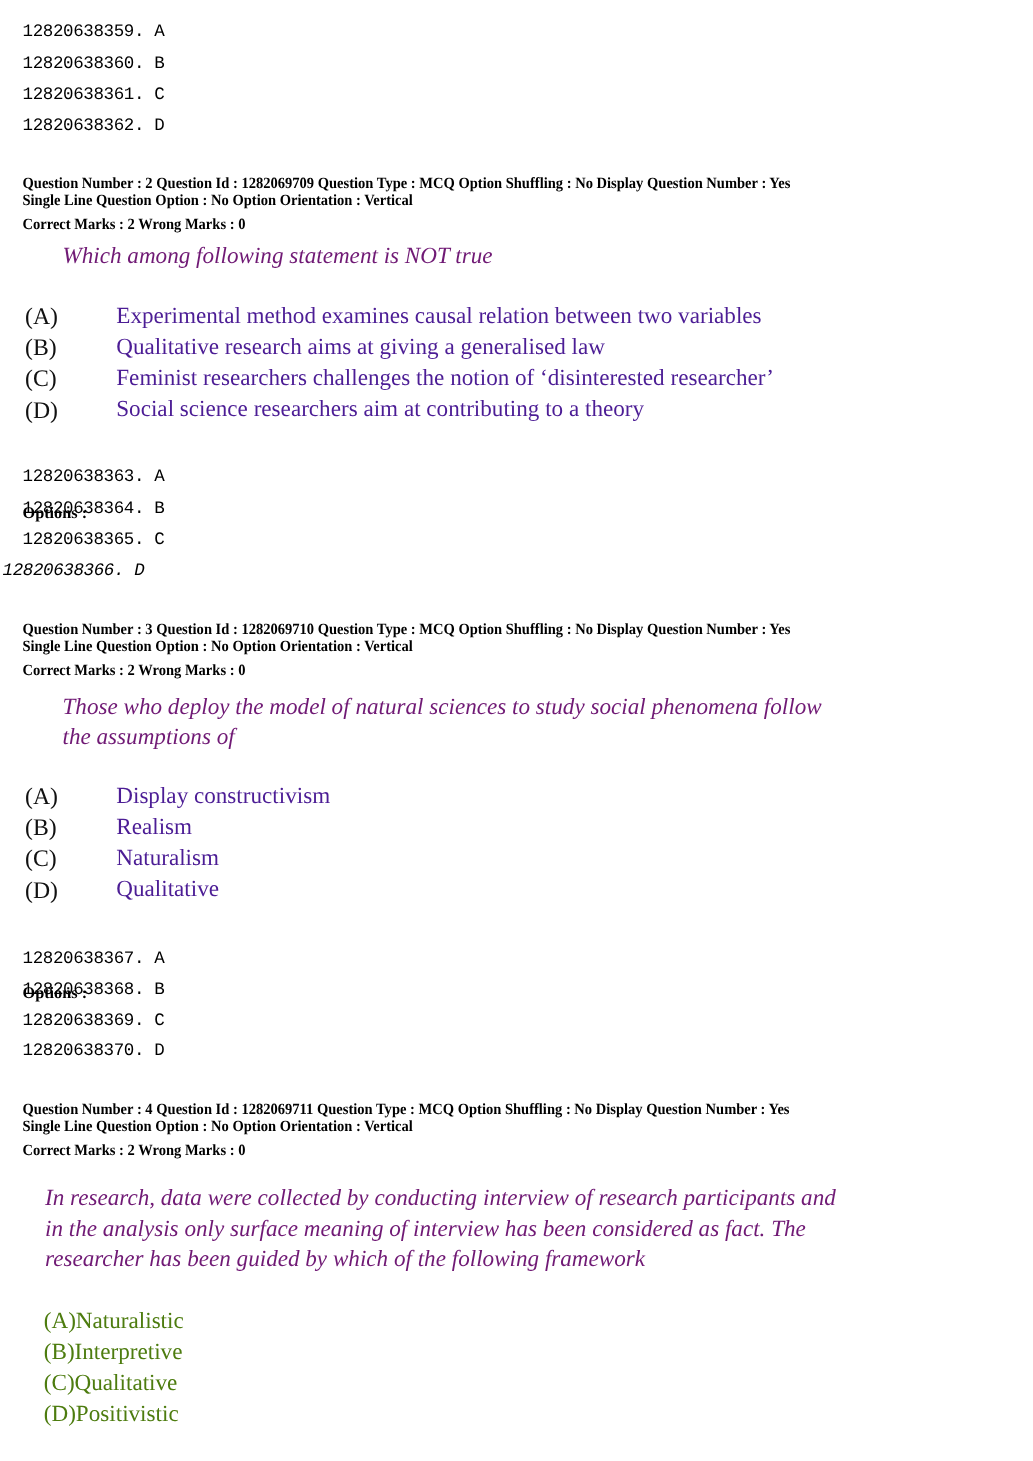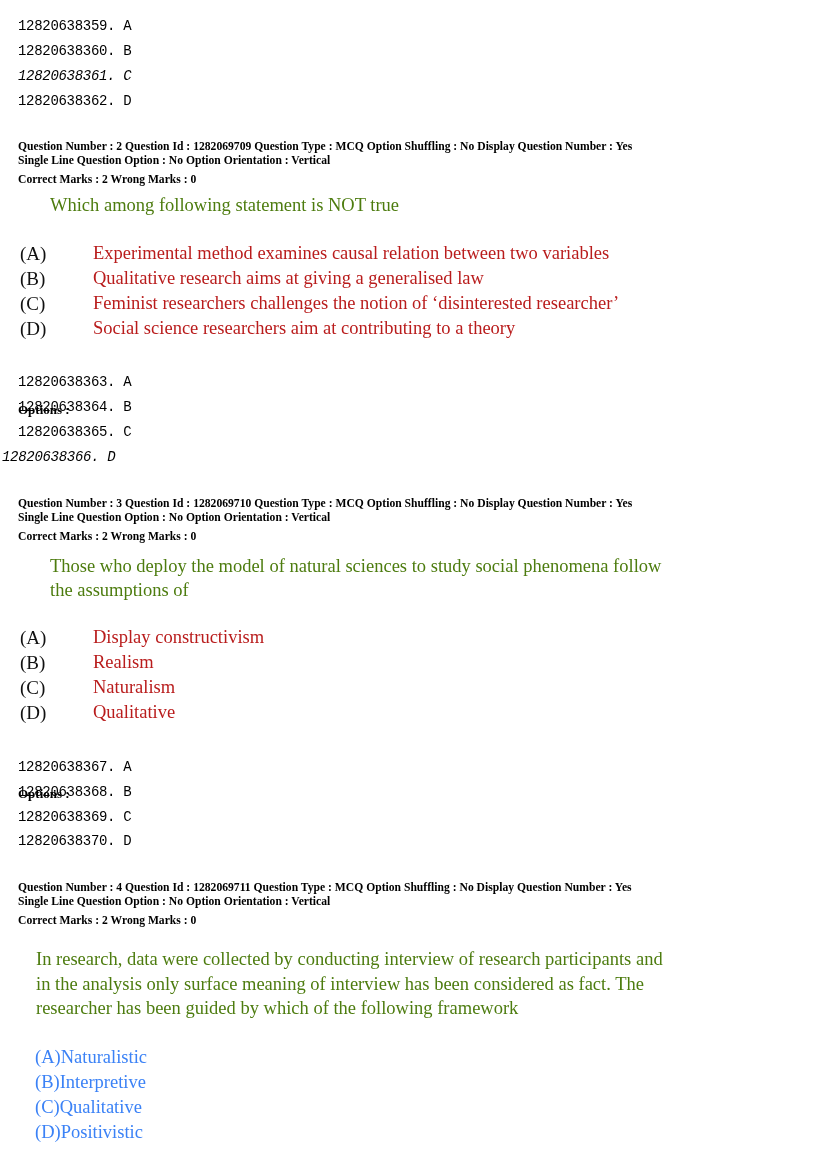--- a/index.html
+++ b/index.html
@@ -1,32 +1,32 @@
 <!DOCTYPE html>
 <html><head>
 <meta charset="utf-8">
 <style>
   html, body { margin: 0; padding: 0; background: #ffffff; }
   body { width: 826px; height: 1169px; position: relative; overflow: hidden; color: #000; }
   .abs { position: absolute; }
   .optid { font-family: "Liberation Mono", "DejaVu Sans Mono", monospace; font-size: 14px; letter-spacing: -0.3px; color: #000000; white-space: nowrap; }
   .meta { font-family: "Liberation Serif", "DejaVu Serif", serif; font-weight: bold; font-size: 12.5px; line-height: 14px; white-space: nowrap; transform: scaleX(0.93); transform-origin: left top; }
-  .qtext { font-family: "Liberation Serif", "DejaVu Serif", serif; font-size: 18.5px; line-height: 24px; white-space: nowrap; color: #4d7c0f; }
+  .qtext { font-family: "Liberation Serif", "DejaVu Serif", serif; font-size: 18.5px; line-height: 24px; white-space: nowrap; color: #701a75; font-style: italic; }
   .opt-lbl { font-family: "Liberation Serif", "DejaVu Serif", serif; font-size: 19px; color: #111; }
-  .opt-txt { font-family: "Liberation Serif", "DejaVu Serif", serif; font-size: 18.5px; color: #b91c1c; white-space: nowrap; }
-  .opt-inline { font-family: "Liberation Serif", "DejaVu Serif", serif; font-size: 18.5px; color: #3b82f6; white-space: nowrap; }
+  .opt-txt { font-family: "Liberation Serif", "DejaVu Serif", serif; font-size: 18.5px; color: #4c1d95; white-space: nowrap; }
+  .opt-inline { font-family: "Liberation Serif", "DejaVu Serif", serif; font-size: 18.5px; color: #4d7c0f; white-space: nowrap; }
   .opthead { font-family: Liberation Serif, serif; font-weight: bold; font-size: 13px; margin-top: 46px; }
 </style>
 </head>
 <body>
 
 <div>
   <div class="abs optid" style="left:18px;top:18px;">12820638359. A</div>
   <div class="abs optid" style="left:18px;top:43px;">12820638360. B</div>
-  <div class="abs optid" style="left:18px;top:68px;font-style:italic;">12820638361. C</div>
+  <div class="abs optid" style="left:18px;top:68px;">12820638361. C</div>
   <div class="abs optid" style="left:18px;top:93px;">12820638362. D</div>
 </div>
 
 <div>
   <div class="abs meta" style="left:18px;top:139px;">Question Number : 2  Question Id : 1282069709  Question Type : MCQ  Option Shuffling : No  Display Question Number : Yes</div>
   <div class="abs meta" style="left:18px;top:153px;">Single Line Question Option : No  Option Orientation : Vertical</div>
   <div class="abs meta" style="left:18px;top:172px;">Correct Marks : 2  Wrong Marks : 0</div>
   <div class="abs qtext" style="left:50px;top:193px;">Which among following statement is NOT true</div>
 
   <div class="abs opt-lbl" style="left:20px;top:243px;">(A)</div>

